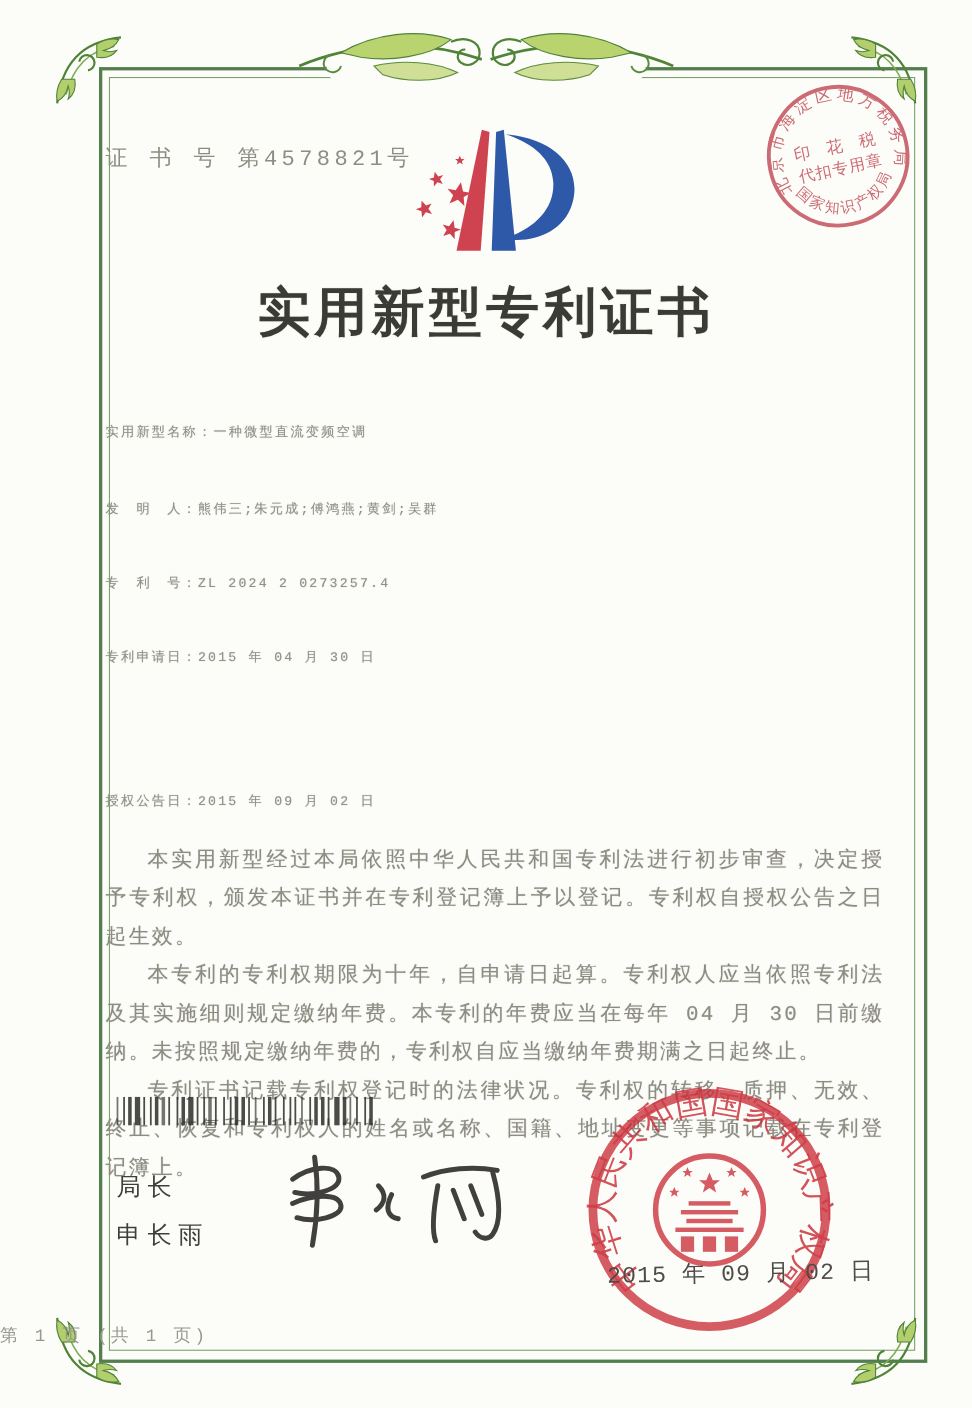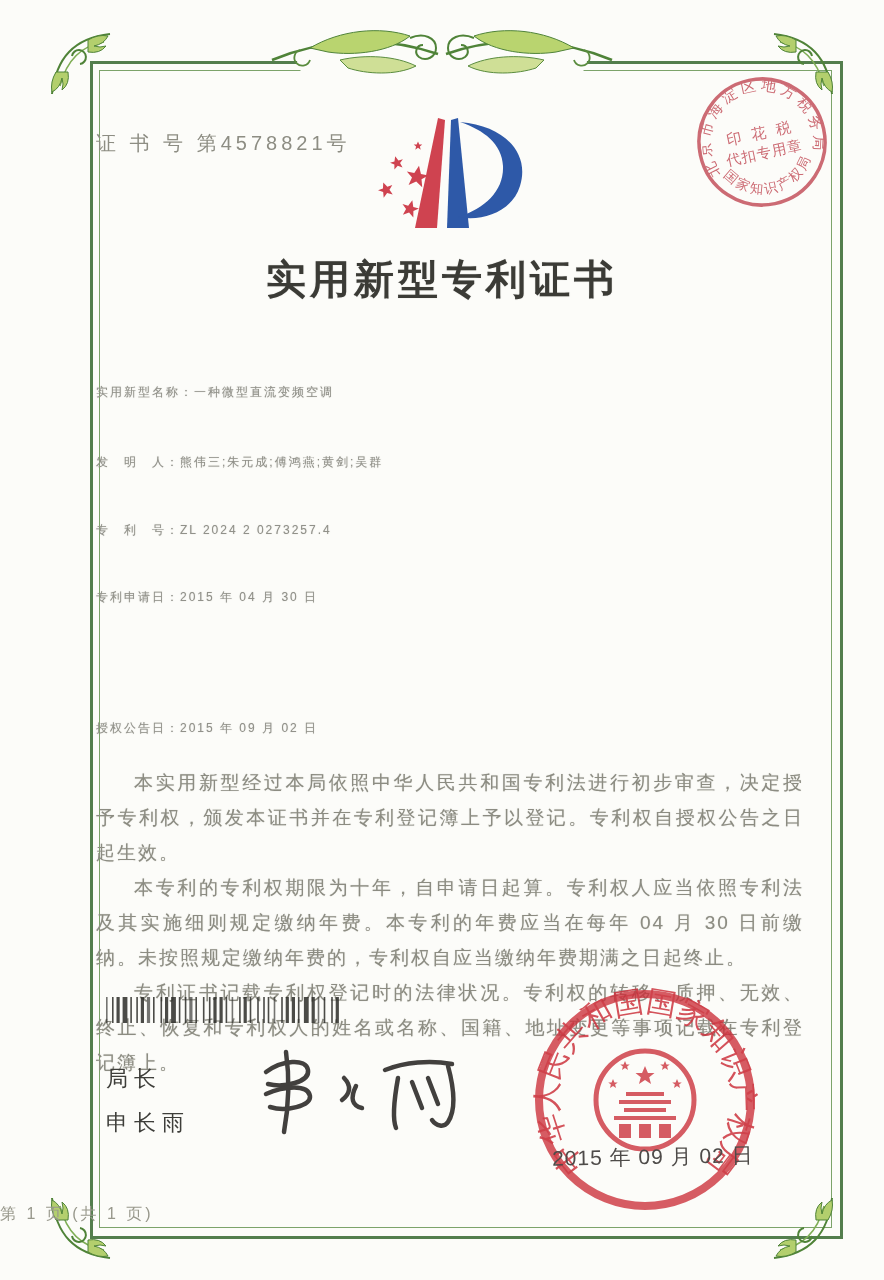--- a/index.html
+++ b/index.html
@@ -1,34 +1,34 @@
 <!DOCTYPE html>
 <html><head>
 <meta charset="utf-8">
 <style>
   html,body{margin:0;padding:0;background:#ffffff;}
   .page{
     position:relative;width:884px;height:1280px;overflow:hidden;
     background:#fcfcf9;
-    font-family:Liberation Sans, sans-serif;
+    font-family:Liberation Mono, monospace;
   }
   
   .frame-outer{position:absolute;left:90px;top:61px;width:747px;height:1172px;border:3px solid #40703a;opacity:.9;}
   .frame-inner{position:absolute;left:99px;top:70px;width:731px;height:1156px;border:1px solid #7ca36a;}
   .flourish{position:absolute;left:270px;top:14px;}
   .corn{position:absolute;width:72px;height:72px;}
   .corn.tl{left:44px;top:28px;}
   .corn.tr{left:768px;top:28px;transform:scaleX(-1);}
   .corn.bl{left:44px;top:1192px;transform:scaleY(-1);}
   .corn.br{left:768px;top:1192px;transform:scale(-1,-1);}
   
   .cert-no{position:absolute;left:96px;top:130px;font-size:20px;letter-spacing:4px;color:#8d8d83;white-space:nowrap;}
   .logo{position:absolute;left:348px;top:104px;}
   .tax-seal{position:absolute;left:692px;top:72px;transform:rotate(-12deg);opacity:.88;}
-  .title{position:absolute;left:0;right:0;top:252px;text-align:center;font-size:40px;letter-spacing:4px;
+  .title{position:absolute;left:0;right:0;top:252px;text-align:center;font-size:48px;letter-spacing:4px;
          color:#3b3b36;font-weight:600;text-shadow:0 0 1px rgba(60,60,55,.35);}
   
   .row{position:absolute;left:96px;font-size:12px;letter-spacing:2px;color:#91918a;white-space:nowrap;
        text-shadow:0 0 1px rgba(150,150,140,.5);}
   .r0{top:384px;} .r1{top:454px;} .r2{top:522px;} .r3{top:589px;} .r4{top:654px;} .r5{top:720px;}
   
   .paras{position:absolute;left:96px;top:765px;width:708px;font-size:19px;line-height:35px;
          letter-spacing:2px;color:#8c8c82;text-align:justify;text-shadow:0 0 1px rgba(150,150,140,.5);}
   .paras p{margin:0;text-indent:2em;}
   

